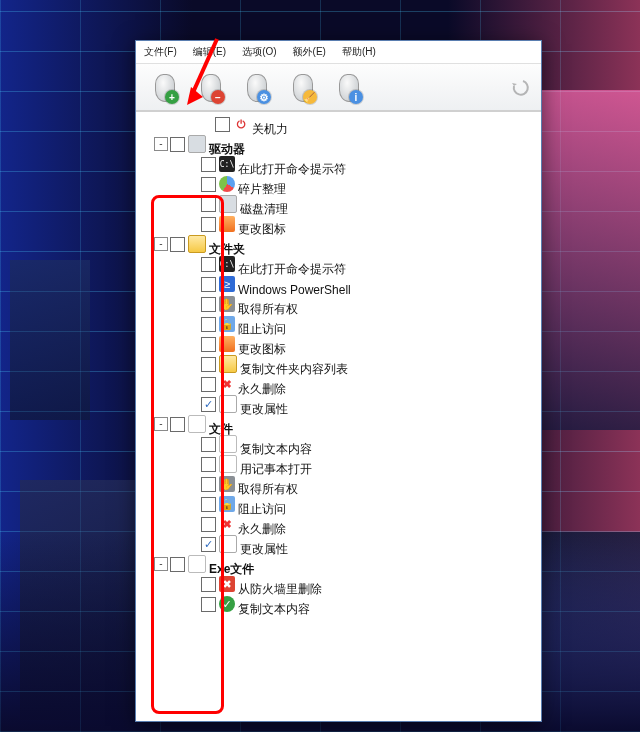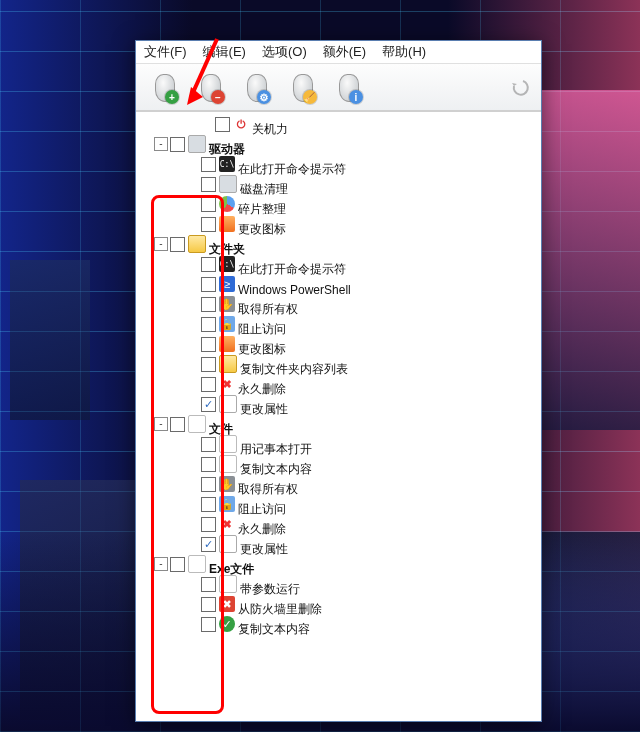--- a/index.html
+++ b/index.html
@@ -68,21 +68,21 @@
   .titlectl { width: 45px; height: 30px; display:flex; align-items:center; justify-content:center; color:#333;}
   .menubar {
     height: 22px;
     display: flex;
     align-items: center;
     padding: 0 2px;
     gap: 4px;
     background:#fff;
     flex: none;
   }
-  .menuitem { padding: 2px 6px; font-size: 13px; color:#222; }
+  .menuitem { padding: 2px 6px; font-size: 10px; color:#222; }
   .toolbar {
     height: 46px;
     background: linear-gradient(#fdfdfd,#eef0f2);
     border-top:1px solid #e0e0e0;
     border-bottom:1px solid #d0d0d0;
     display:flex;
     align-items:center;
     padding: 0 6px;
     gap: 2px;
     flex:none;
@@ -282,29 +282,29 @@
           <span class="indent" style="width: 46px;"></span>
           <span class="exp-placeholder"></span>
           <span class="chk"></span>
           <span class="node-icon ic-dark">C:\</span>
           <span class="label">在此打开命令提示符</span>
         </div>
         <div class="row">
           <span class="indent" style="width: 46px;"></span>
           <span class="exp-placeholder"></span>
           <span class="chk"></span>
+          <span class="node-icon ic-pie"></span>
+          <span class="label">碎片整理</span>
+        </div>
+        <div class="row">
+          <span class="indent" style="width: 46px;"></span>
+          <span class="exp-placeholder"></span>
+          <span class="chk"></span>
           <span class="node-icon ic-drv"></span>
           <span class="label">磁盘清理</span>
-        </div>
-        <div class="row">
-          <span class="indent" style="width: 46px;"></span>
-          <span class="exp-placeholder"></span>
-          <span class="chk"></span>
-          <span class="node-icon ic-pie"></span>
-          <span class="label">碎片整理</span>
         </div>
         <div class="row">
           <span class="indent" style="width: 46px;"></span>
           <span class="exp-placeholder"></span>
           <span class="chk"></span>
           <span class="node-icon ic-cfg"></span>
           <span class="label">更改图标</span>
         </div>
         <div class="row">
           <span class="indent" style="width: 14px;"></span>
@@ -374,28 +374,28 @@
           <span class="exp">-</span>
           <span class="chk"></span>
           <span class="node-icon ic-doc"></span>
           <span class="label bold">文件</span>
         </div>
         <div class="row">
           <span class="indent" style="width: 46px;"></span>
           <span class="exp-placeholder"></span>
           <span class="chk"></span>
           <span class="node-icon ic-doc"></span>
+          <span class="label">复制文本内容</span>
+        </div>
+        <div class="row">
+          <span class="indent" style="width: 46px;"></span>
+          <span class="exp-placeholder"></span>
+          <span class="chk"></span>
+          <span class="node-icon ic-doc"></span>
           <span class="label">用记事本打开</span>
-        </div>
-        <div class="row">
-          <span class="indent" style="width: 46px;"></span>
-          <span class="exp-placeholder"></span>
-          <span class="chk"></span>
-          <span class="node-icon ic-doc"></span>
-          <span class="label">复制文本内容</span>
         </div>
         <div class="row">
           <span class="indent" style="width: 46px;"></span>
           <span class="exp-placeholder"></span>
           <span class="chk"></span>
           <span class="node-icon ic-gray">✋</span>
           <span class="label">取得所有权</span>
         </div>
         <div class="row">
           <span class="indent" style="width: 46px;"></span>
@@ -417,27 +417,20 @@
           <span class="chk checked"></span>
           <span class="node-icon ic-prop"></span>
           <span class="label">更改属性</span>
         </div>
         <div class="row">
           <span class="indent" style="width: 14px;"></span>
           <span class="exp">-</span>
           <span class="chk"></span>
           <span class="node-icon ic-doc"></span>
           <span class="label bold">Exe文件</span>
-        </div>
-        <div class="row">
-          <span class="indent" style="width: 46px;"></span>
-          <span class="exp-placeholder"></span>
-          <span class="chk"></span>
-          <span class="node-icon ic-doc"></span>
-          <span class="label">带参数运行</span>
         </div>
         <div class="row">
           <span class="indent" style="width: 46px;"></span>
           <span class="exp-placeholder"></span>
           <span class="chk"></span>
           <span class="node-icon ic-shield-red">✖</span>
           <span class="label">从防火墙里删除</span>
         </div>
         <div class="row">
           <span class="indent" style="width: 46px;"></span>

